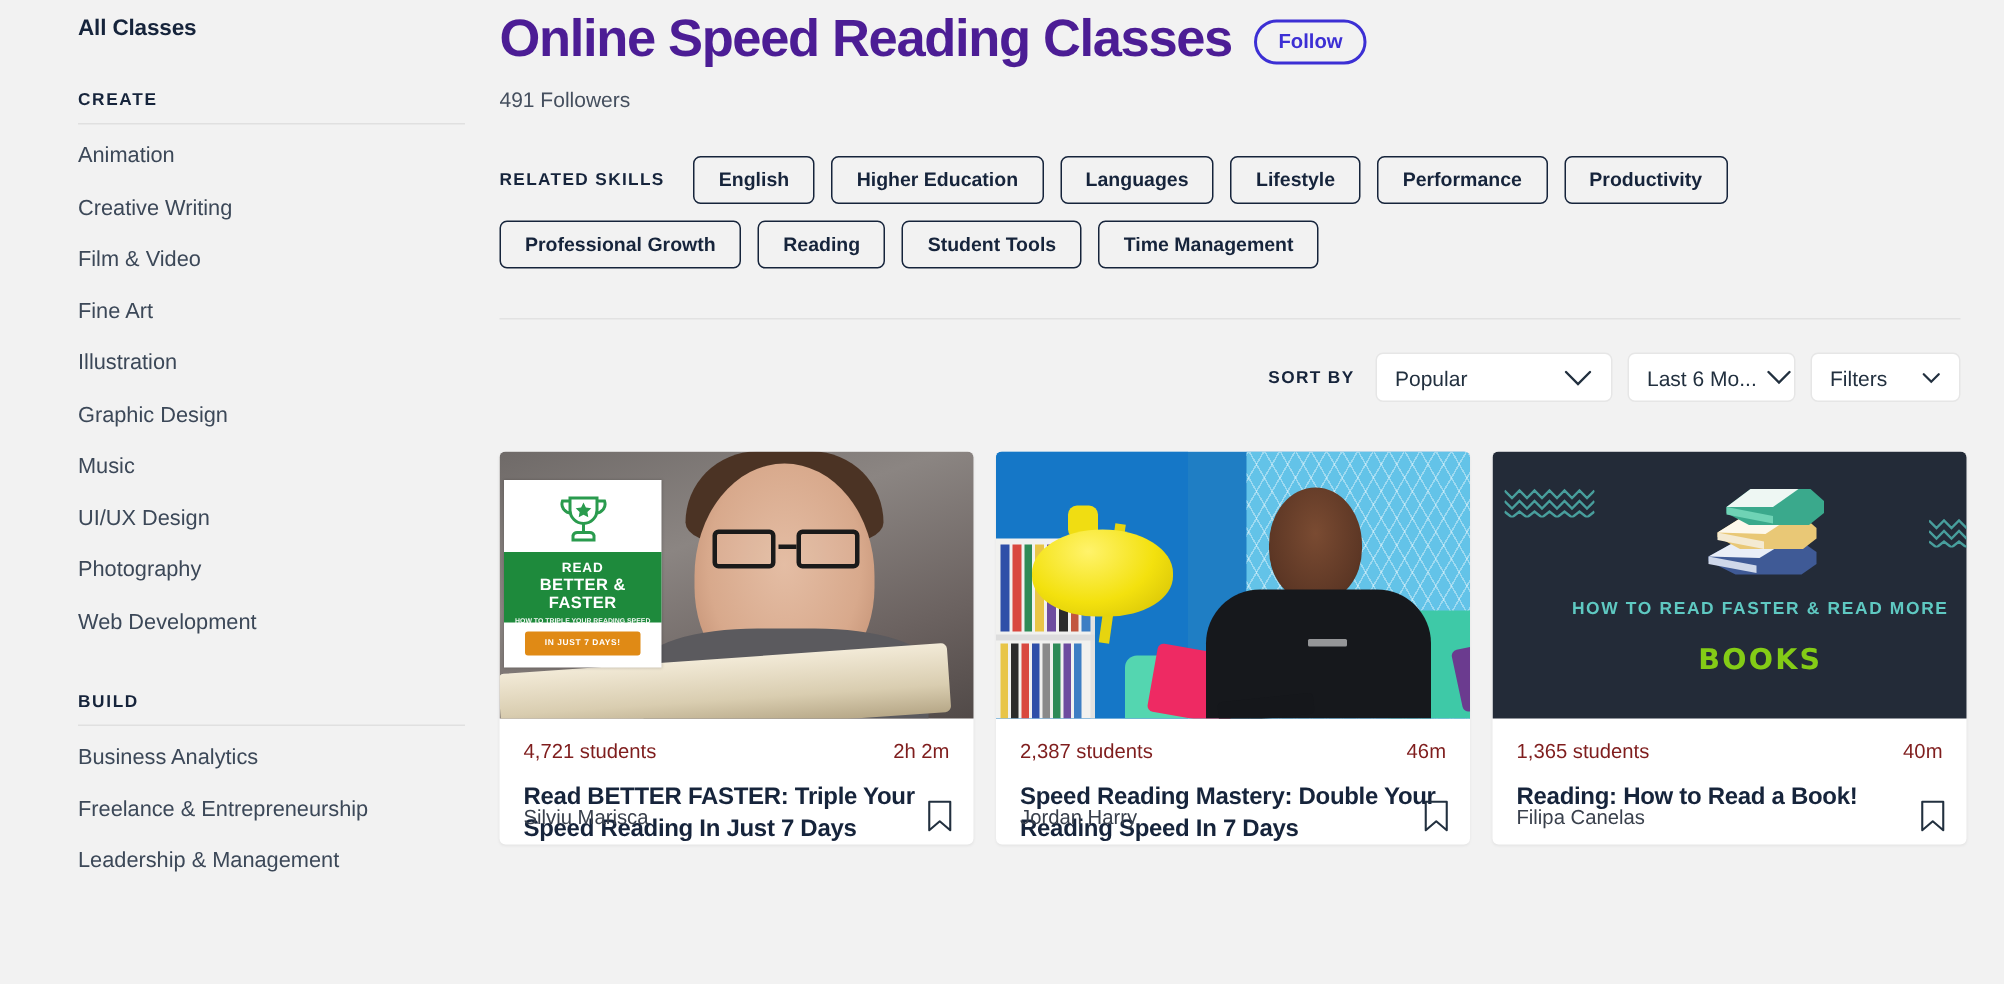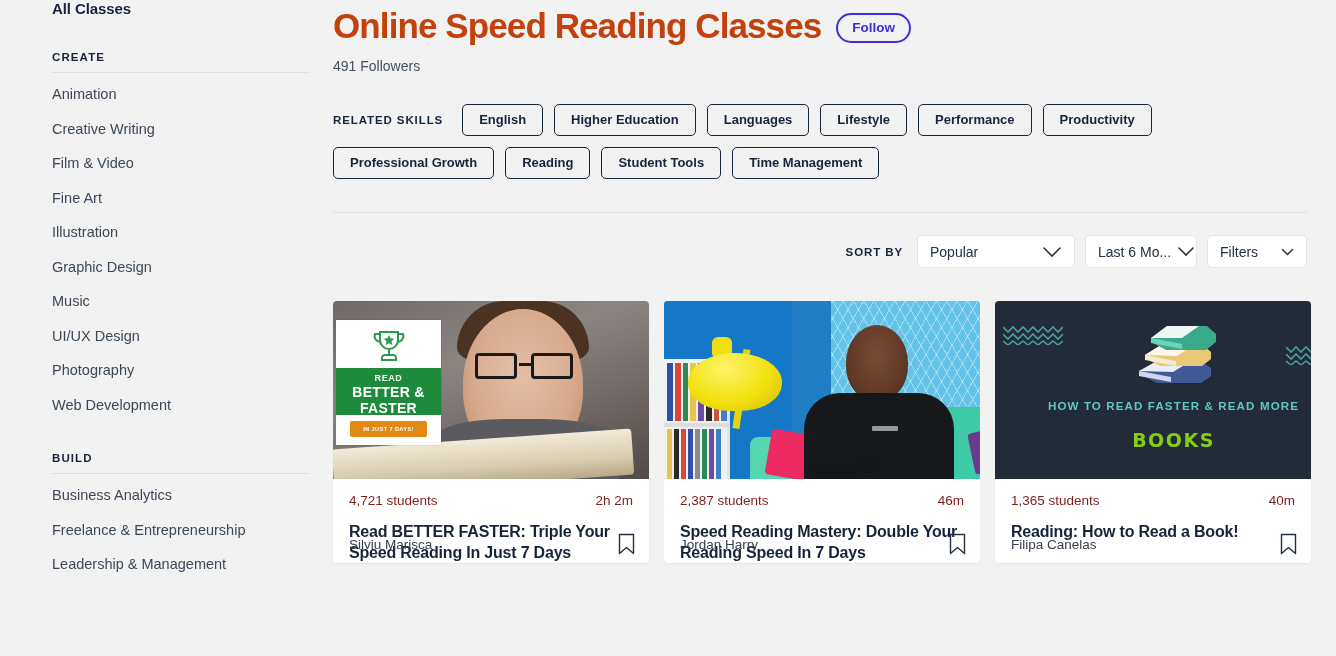--- a/index.html
+++ b/index.html
@@ -14,40 +14,40 @@
 
   
   .sidebar {
     width: 333px; flex: 0 0 333px;
     padding: 0 24px 0 52px;
     background: #f2f2f2;
     position: relative;
   }
   .sidebar-top {
     font-size: 15px; font-weight: 700; color: #16243b;
-    letter-spacing: -0.1px;
+    padding-top: 10px; letter-spacing: -0.1px;
   }
   .side-group { margin-top: 34px; }
   .side-group-title {
     font-size: 11.5px; font-weight: 700; letter-spacing: 1.1px;
     color: #16243b; padding-bottom: 9px;
   }
   .side-divider { height: 1px; background: #e0e0e0; width: 258px; }
   .side-item {
     font-size: 14.5px; color: #3c4858; line-height: 1;
     padding: 14px 0 6px 0; cursor: pointer;
   }
   .side-item:first-of-type { padding-top: 18px; }
 
   
   .main { flex: 1; padding: 0 29px 0 0; position: relative; }
   .title-row { display: flex; align-items: center; gap: 15px; padding-top: 6px; }
   .page-title {
     font-size: 35px; font-weight: 800; letter-spacing: -0.9px;
-    color: #c2410c; line-height: 1.15;
+    color: #4c1d95; line-height: 1.15;
   }
   .follow-btn {
     border: 2px solid #3c2fd4; color: #3c2fd4; background: transparent;
     border-radius: 20px; font-size: 13.5px; font-weight: 700;
     padding: 6px 14px 7px; cursor: pointer; line-height: 1;
     font-family: "Liberation Sans", sans-serif;
     margin-top: 4px;
   }
   .followers { font-size: 14px; color: #454f5e; margin-top: 12px; }
 
@@ -147,21 +147,21 @@
   .t1 .overlay {
     position: absolute; left: 3px; top: 19px; width: 105px; height: 125px;
     background: #fff; box-shadow: 0 0 2px rgba(0,0,0,.2);
   }
   .t1 .trophy { position: absolute; left: 0; top: 6px; width: 105px; text-align: center; }
   .t1 .greenband {
     position: absolute; left: 0; top: 48px; width: 105px; height: 47px;
     background: #1e8a3c; color: #fff; text-align: center; padding-top: 5px;
   }
   .t1 .gb1 { font-size: 9px; font-weight: 800; letter-spacing: .6px; }
-  .t1 .gb2 { font-size: 14px; font-weight: 800; letter-spacing: .3px; margin-top: 1px; }
+  .t1 .gb2 { font-size: 11px; font-weight: 800; letter-spacing: .3px; margin-top: 1px; }
   .t1 .gb3 { font-size: 4.6px; font-weight: 700; margin-top: 3px; line-height: 1.5; opacity:.95;}
   .t1 .orange {
     position: absolute; left: 14px; top: 101px; width: 77px; height: 16px;
     background: #e08a15; border-radius: 2px; color: #fff;
     font-size: 5.6px; font-weight: 800; letter-spacing: .4px;
     display: flex; align-items: center; justify-content: center;
   }
 
   
   .t2 { background: #1f7ec4; }

